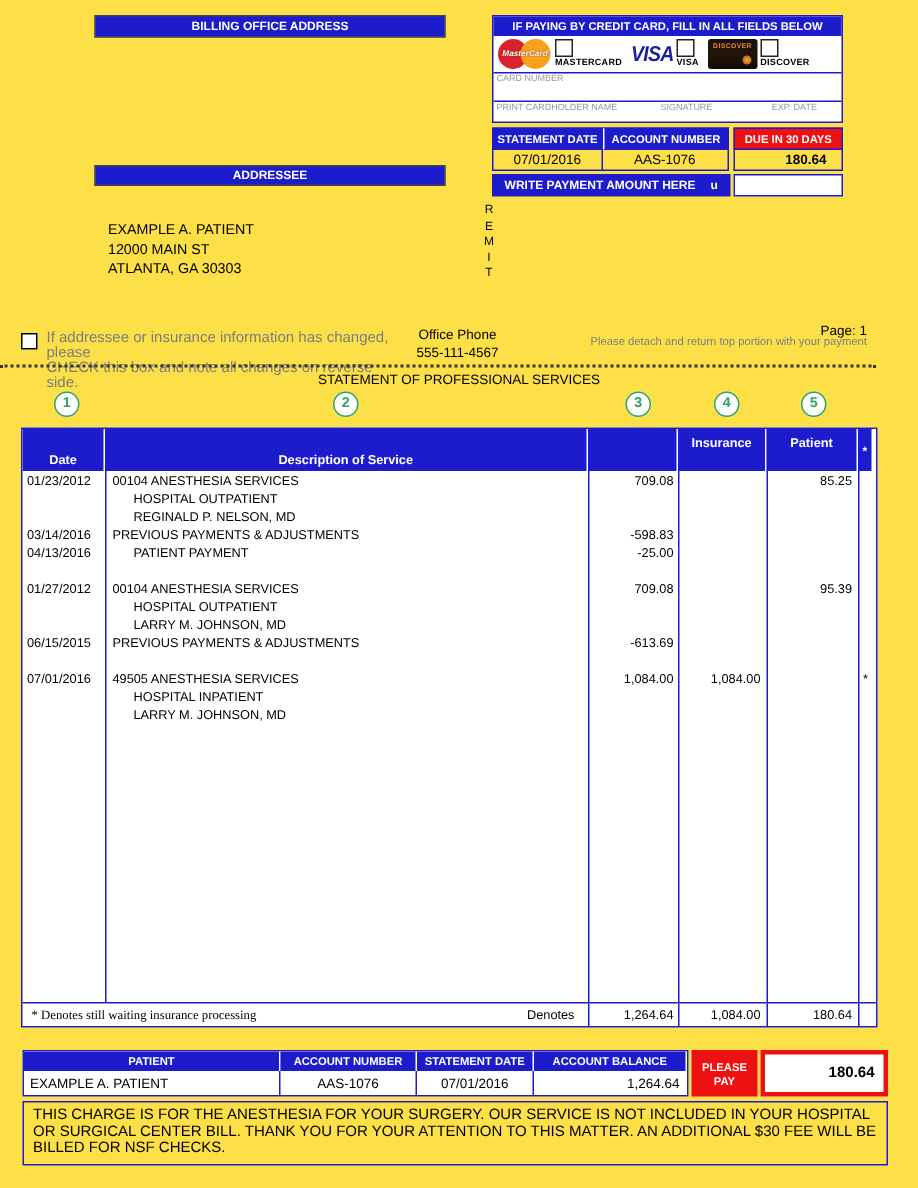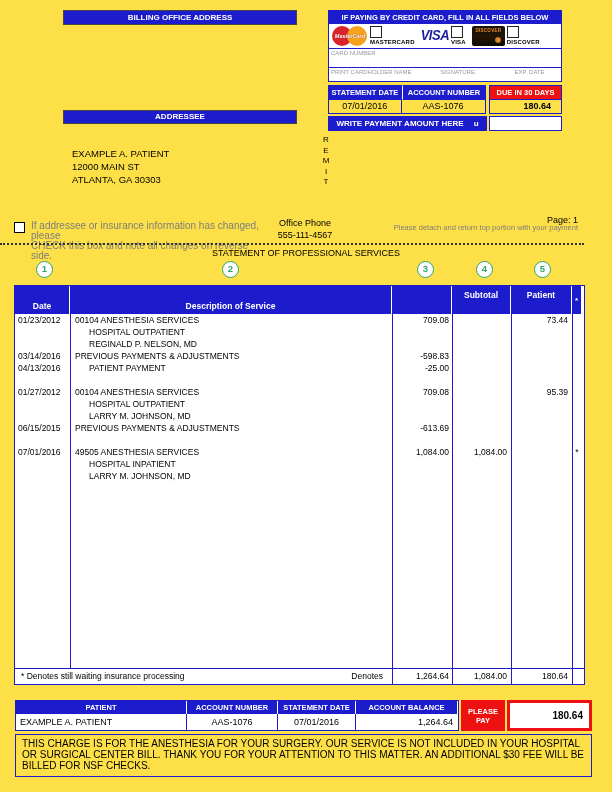--- a/index.html
+++ b/index.html
@@ -78,21 +78,21 @@
   .v1 { left:55px; } .v2 { left:377px; } .v3 { left:437px; } .v4 { left:496px; } .v5 { left:557px; }
   .svc-row { display:flex; height:12px; line-height:12px; white-space:nowrap;align-items:center; }
   .svc-row .date { width:55px; padding-left:3px; }
   .svc-row .desc { width:322px; padding-left:5px; }
   .svc-row .desc.indent { padding-left:19px; }
   .svc-row .amt { width:60px; text-align:right; padding-right:3px; }
   .svc-row .ins { width:59px; text-align:right; padding-right:4px; }
   .svc-row .pat { width:61px; text-align:right; padding-right:4px; }
   .svc-row .star { width:10px; text-align:center; }
   .svc-subtotal { height:16px; border-top:1.5px solid var(--blue); display:flex; font-size:8.5px; line-height:14px; white-space:nowrap; }
-  .st-note { width:250px; padding-left:6px; }
+  .st-note { width:250px; padding-left:6px;font-family:Liberation Serif, serif; }
   .st-label { width:127px; text-align:right; padding-right:9px; }
   .st-amt { width:60px; text-align:right; padding-right:3px; border-left:1px solid var(--blue); font-weight:normal; }
   .st-ins { width:59px; text-align:right; padding-right:4px; border-left:1px solid var(--blue); }
   .st-pat { width:61px; text-align:right; padding-right:4px; border-left:1px solid var(--blue); }
   .st-star { width:10px; border-left:1px solid var(--blue); }
 
   
   .summary { position:absolute; left:15px; top:700px; width:577px; height:31px; display:flex; }
   .sum-left { width:444px; border:1.5px solid var(--blue); display:flex; flex-direction:column; background:#fff; }
   .sum-head { display:flex; height:13px; background:#fff; color:#fff; font-size:7.5px; font-weight:bold; text-align:center; line-height:13px; }
@@ -208,37 +208,37 @@
   <span class="circ c2">2</span>
   <span class="circ c3">3</span>
   <span class="circ c4">4</span>
   <span class="circ c5">5</span>
 
   <div class="svc-table">
     <div class="svc-header">
       <span class="hc h-date">Date</span>
       <span class="hc h-desc">Description of Service</span>
       <span class="hc h-amt"></span>
-      <span class="hc h-ins">Subtotal</span>
+      <span class="hc h-ins">Insurance</span>
       <span class="hc h-pat">Patient</span>
       <span class="hc h-star">*</span>
     </div>
     <div class="svc-body">
       <span class="vline v1"></span>
       <span class="vline v2"></span>
       <span class="vline v3"></span>
       <span class="vline v4"></span>
       <span class="vline v5"></span>
 
     <div class="svc-row">
       <span class="date">01/23/2012</span>
       <span class="desc">00104 ANESTHESIA SERVICES</span>
       <span class="amt">709.08</span>
       <span class="ins"></span>
-      <span class="pat">73.44</span>
+      <span class="pat">85.25</span>
       <span class="star"></span>
     </div>
 
     <div class="svc-row">
       <span class="date"></span>
       <span class="desc indent">HOSPITAL OUTPATIENT</span>
       <span class="amt"></span>
       <span class="ins"></span>
       <span class="pat"></span>
       <span class="star"></span>

